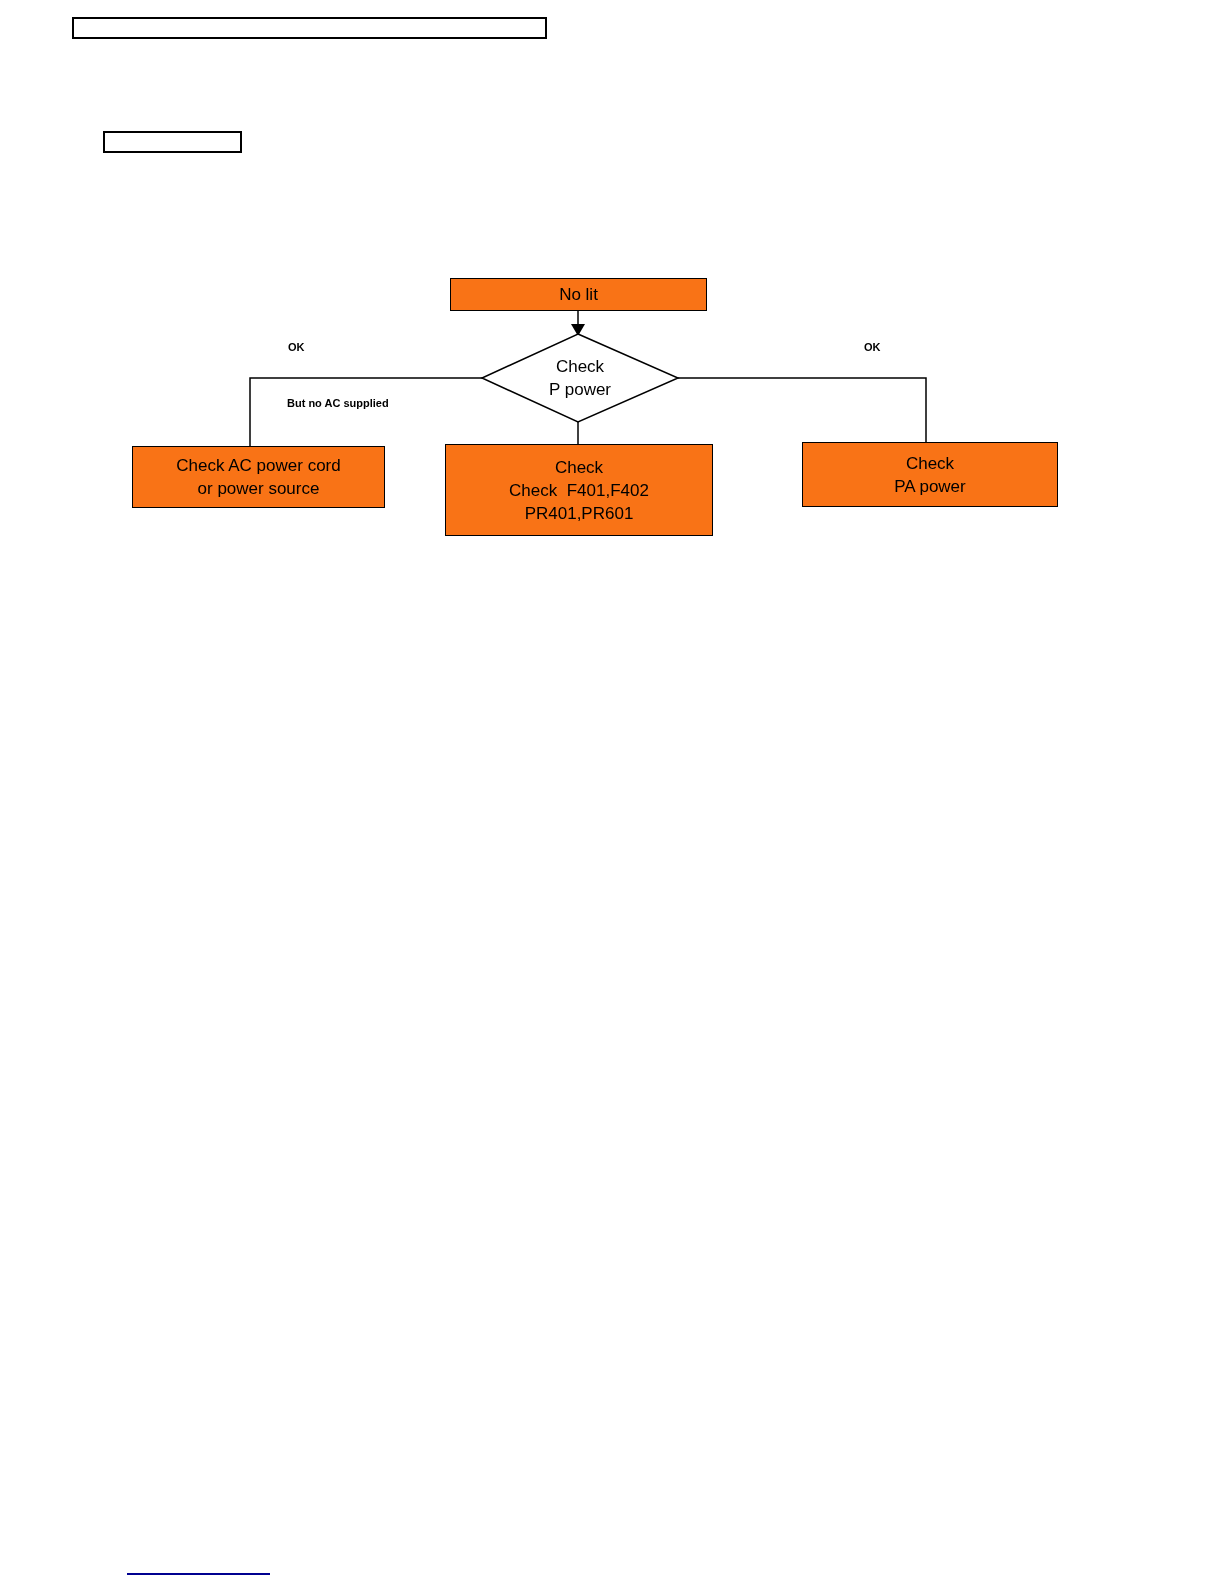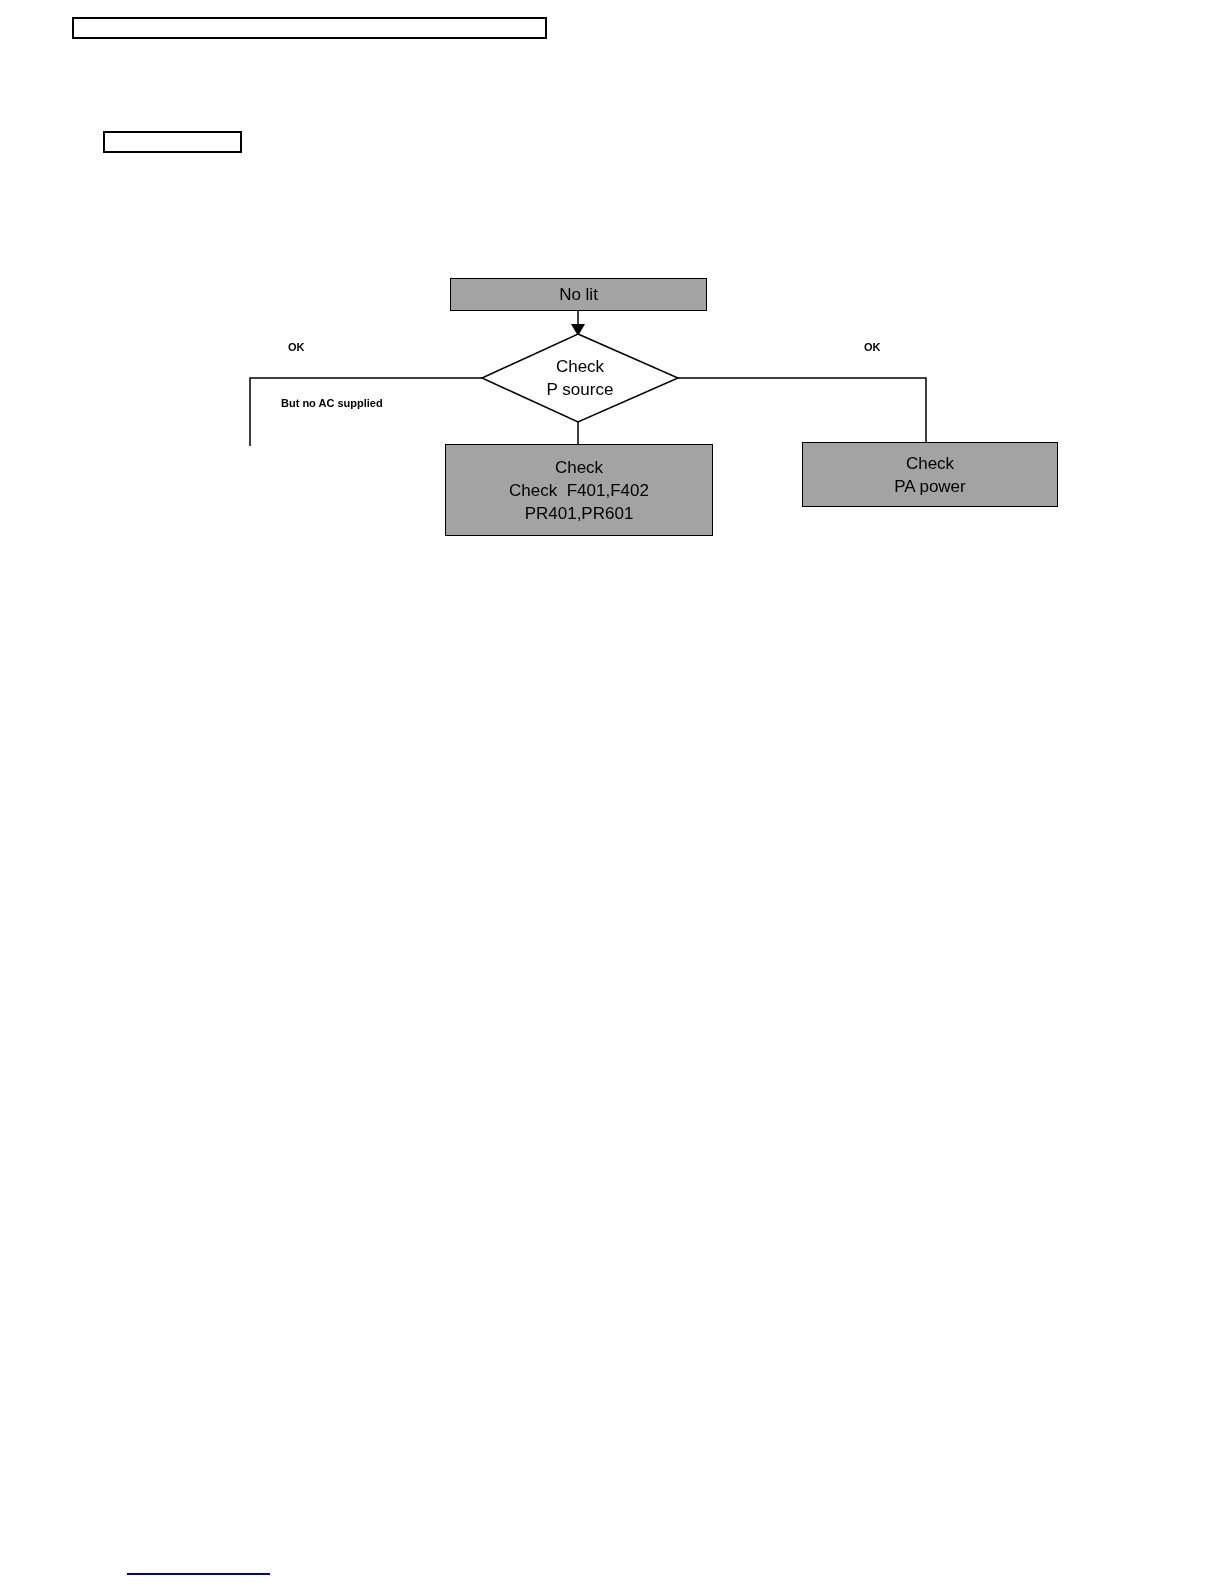--- a/index.html
+++ b/index.html
@@ -13,21 +13,21 @@
     overflow: hidden;
   }
   .abs { position: absolute; box-sizing: border-box; }
 
   
   .hdr-box { border: 2px solid #000000; background: #ffffff; }
 
   
   .node {
     border: 1.5px solid #000000;
-    background: #a3a3a3;
+    background: #f97316;
     display: flex;
     flex-direction: column;
     align-items: center;
     justify-content: center;
     font-size: 17px;
     line-height: 23px;
     white-space: pre;
   }
 
   .flow-label {
@@ -85,28 +85,32 @@
 
     <line x1="578" y1="422" x2="578" y2="445" stroke="#000" stroke-width="1.5"></line>
   </svg>
 
   <div class="abs node" style="left:450px; top:278px; width:257px; height:33px;">
     <span>No lit</span>
   </div>
 
   <div class="decision-text">
     <div>Check</div>
-    <div>P source</div>
+    <div>P power</div>
   </div>
 
   <div class="flow-label" style="left:288px; top:337px;">OK</div>
-  <div class="flow-label" style="left:281px; top:393px;">But no AC supplied</div>
+  <div class="flow-label" style="left:287px; top:393px;">But no AC supplied</div>
   <div class="flow-label" style="left:534px; top:443px;">NG</div>
   <div class="flow-label" style="left:864px; top:337px;">OK</div>
 
+  <div class="abs node" style="left:132px; top:446px; width:253px; height:62px;">
+    <div>Check AC power cord</div>
+    <div>or power source</div>
+  </div>
 
   <div class="abs node" style="left:445px; top:444px; width:268px; height:92px;">
     <div>Check</div>
     <div>Check  F401,F402</div>
     <div>PR401,PR601</div>
   </div>
 
   <div class="abs node" style="left:802px; top:442px; width:256px; height:65px;">
     <div>Check</div>
     <div>PA power</div>

